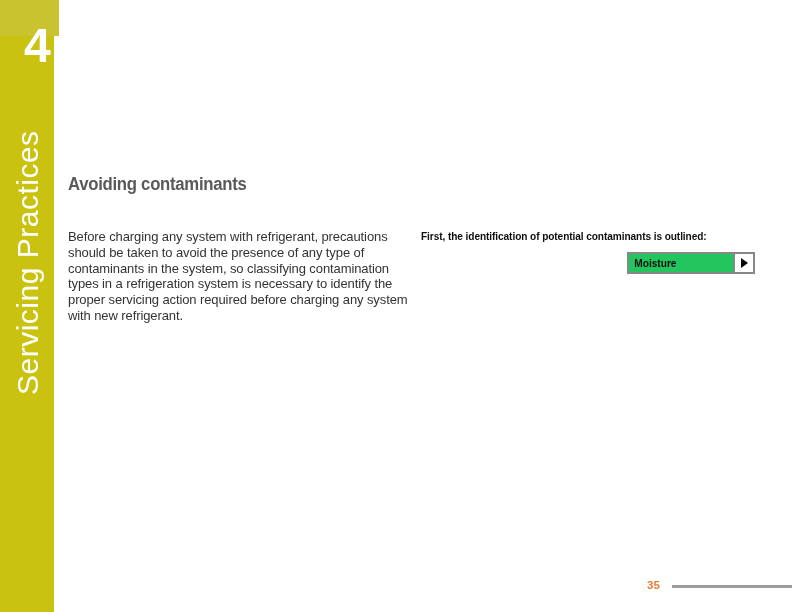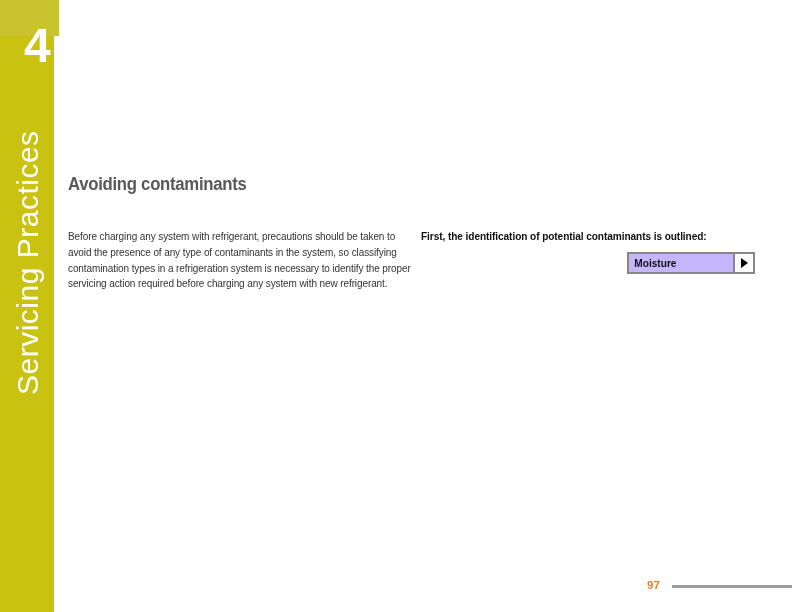--- a/index.html
+++ b/index.html
@@ -20,30 +20,30 @@
     line-height:34px;height:34px;
   }
   
   .page-title{
     position:absolute;left:68px;top:174px;margin:0;color:#59595c;font-size:18px;
     font-weight:bold;letter-spacing:-0.3px;transform:scaleX(0.93);transform-origin:0 0;
     white-space:nowrap;
   }
   .intro-paragraph{
     position:absolute;left:68px;top:229px;width:348px;margin:0;color:#333333;
-    font-size:10px;line-height:15.8px;letter-spacing:-0.1px;
+    font-size:13px;line-height:15.8px;letter-spacing:-0.1px;
   }
   .callout-text{
     position:absolute;left:421px;top:230px;color:#0f0f0f;font-size:11.5px;font-weight:bold;
     transform:scaleX(0.88);transform-origin:0 0;white-space:nowrap;letter-spacing:-0.1px;
   }
   
   .button-stack{position:absolute;left:627px;top:252px;width:128px;}
   .topic-button{
-    box-sizing:border-box;width:128px;height:22px;background:#c4b5fd;
+    box-sizing:border-box;width:128px;height:22px;background:#22c55e;
     border:2px solid #878787;display:flex;align-items:stretch;margin-bottom:8px;
     cursor:pointer;
   }
   .tb-label{
     flex:1;display:flex;align-items:center;padding-left:6px;color:#0f0f0f;
     font-size:11.5px;font-weight:bold;white-space:nowrap;
     transform:scaleX(0.88);transform-origin:0 50%;
   }
   .tb-arrow{
     width:18px;border-left:2px solid #878787;display:flex;align-items:center;
@@ -80,16 +80,16 @@
     <div class="button-stack">
       <div class="topic-button">
         <span class="tb-label">Moisture</span>
         <span class="tb-arrow">
           <span class="tri"></span>
         </span>
       </div>
     </div>
   </main>
 
-  <span class="page-number">97</span>
+  <span class="page-number">35</span>
   <div class="footer-rule"></div>
 
 </div>
 
 </body></html>

